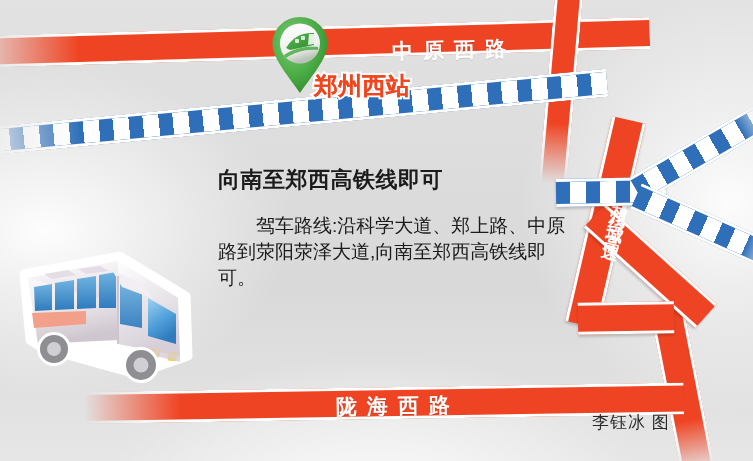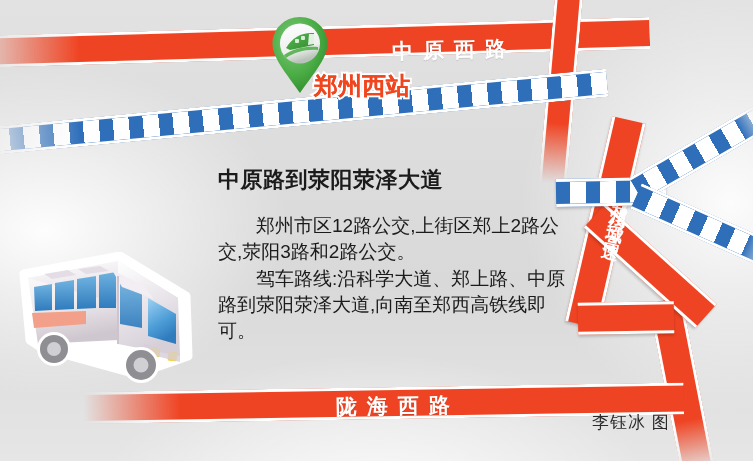--- a/index.html
+++ b/index.html
@@ -271,20 +271,19 @@
       </g>
       <g>
         <ellipse cx="133" cy="113" rx="18" ry="18" fill="#ffffff"></ellipse>
         <ellipse cx="133" cy="113" rx="15" ry="15" fill="#8e8e93"></ellipse>
         <ellipse cx="133" cy="113" rx="7.5" ry="7.5" fill="#cfcfd4"></ellipse>
       </g>
     </svg>
   </div>
 
   <div id="info">
-    <h1>中原路到荥阳荥泽大道</h1>
-    <p>郑州市区12路公交,上街区郑上2路公交,荥阳3路和2路公交。</p>
+    <h1>向南至郑西高铁线即可</h1>
     <p>驾车路线:沿科学大道、郑上路、中原路到荥阳荥泽大道,向南至郑西高铁线即可。</p>
   </div>
 
   <div id="credit">李钰冰  图</div>
 
 </div>
 
 </body></html>

